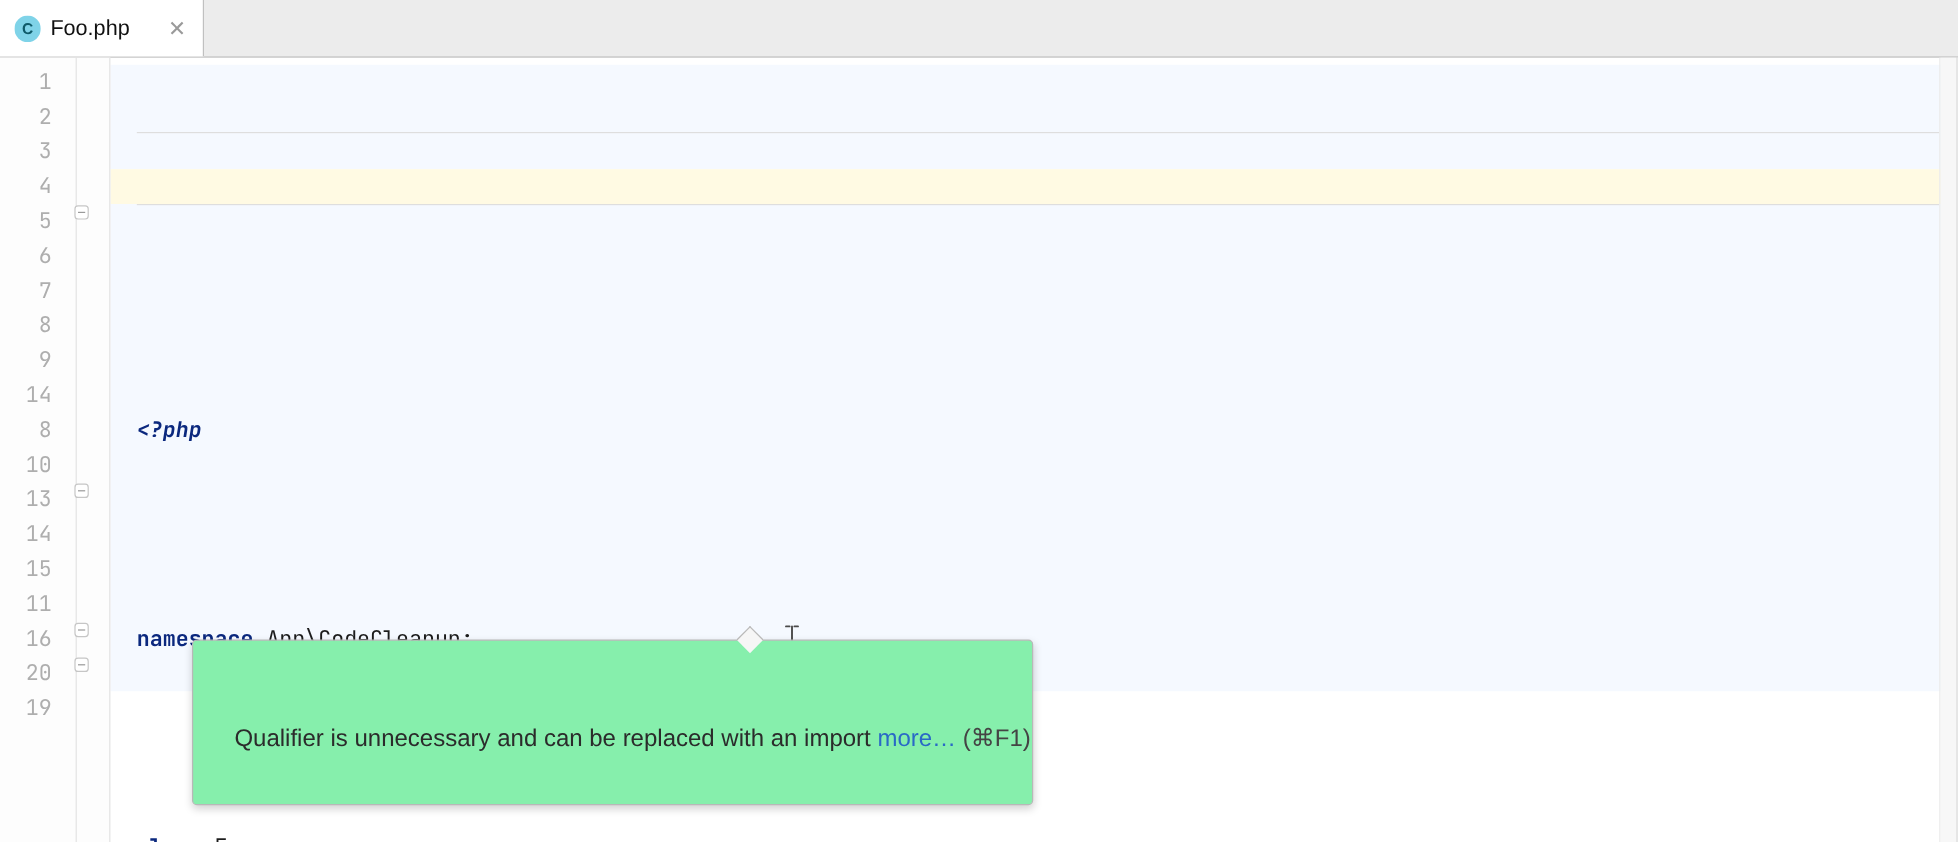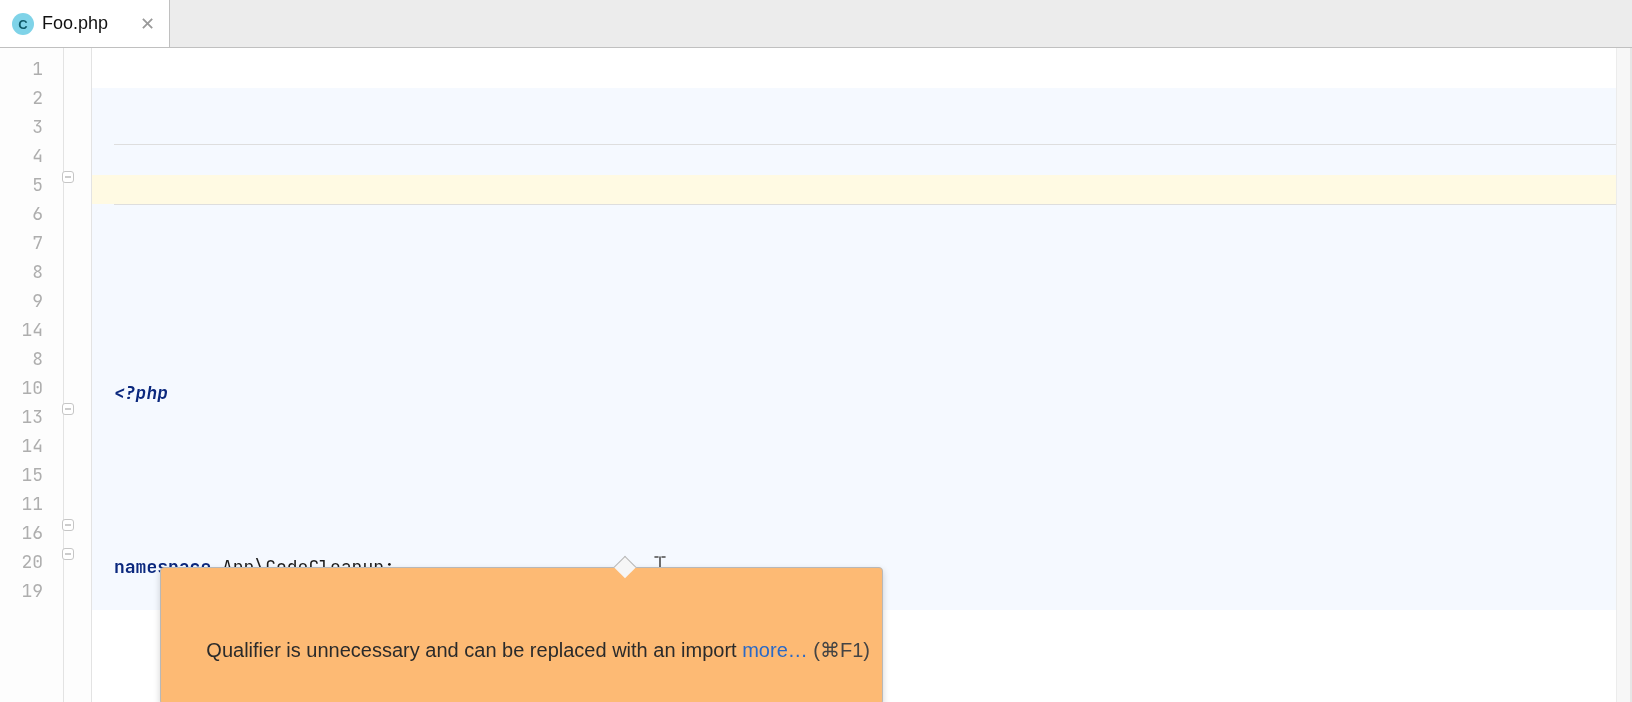--- a/index.html
+++ b/index.html
@@ -89,21 +89,20 @@
     border-top:1px solid #9a9a9a;
     transform:translateY(-0.5px);
   }
 
   .code {
     flex: 1;
     padding-top: 6px;
     line-height: 29px;
     white-space: pre;
     position: relative;
-    margin-top: 34px;
   }
   .code .line {
     padding-left: 22px;
     height: 29px;
   }
   .hl-block {
     position: absolute;
     left: 0; right: 0;
     background: #f5f9ff;
     z-index: -2;
@@ -122,28 +121,28 @@
   }
 
   
   .kw { color: #0b287e; font-weight: 700; }
   .phpopen { color: #0b287e; font-weight: 700; font-style: italic; }
   .plain { color: #1c1c1c; }
 
   
   .tooltip {
     position: absolute;
-    background: #fdba74;
+    background: #86efac;
     border: 1px solid #b8b8b8;
     border-radius: 4px;
     box-shadow: 0 3px 7px rgba(0,0,0,0.18);
     font-family: -apple-system, "Segoe UI", Arial, sans-serif;
     font-size: 20px;
     color: #2b2b2b;
-    padding: 10px 12px;
+    padding: 10px 1px;
     z-index: 10;
   }
   .tooltip .pointer {
     position: absolute;
     top: -9px; left: 456px;
     width: 16px; height: 16px;
     background: #f6f6f6;
     border-left: 1px solid #b8b8b8;
     border-top: 1px solid #b8b8b8;
     transform: rotate(45deg);

